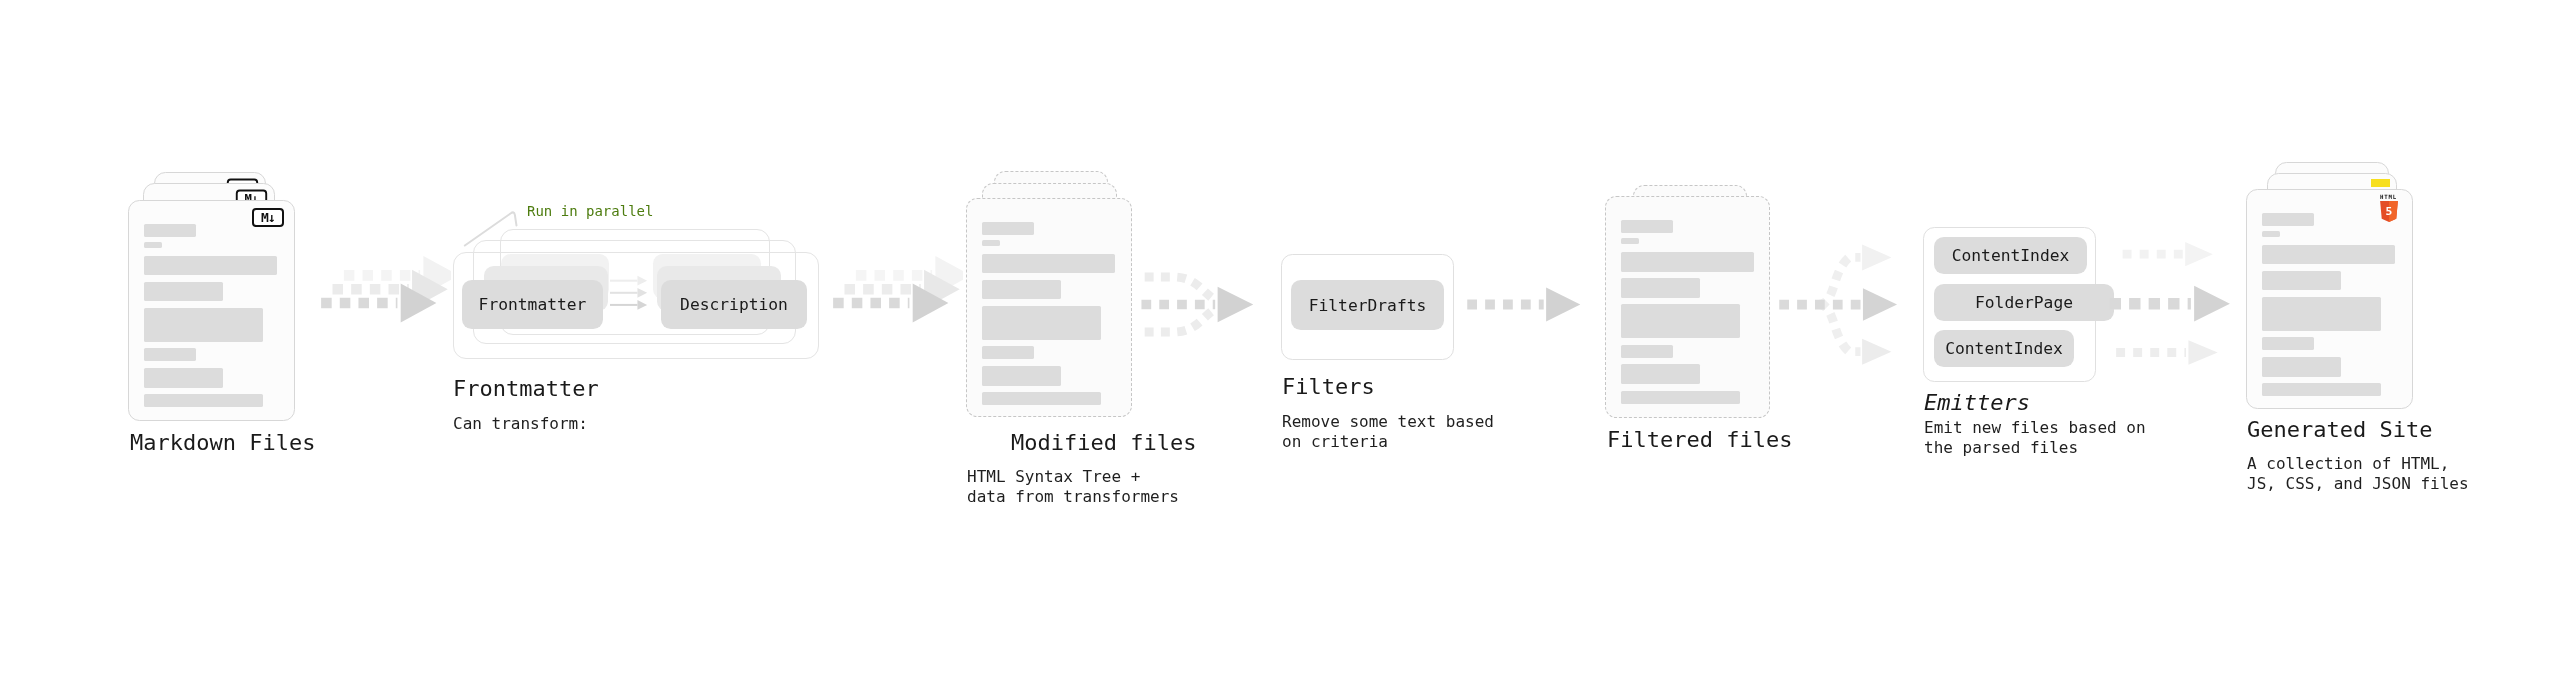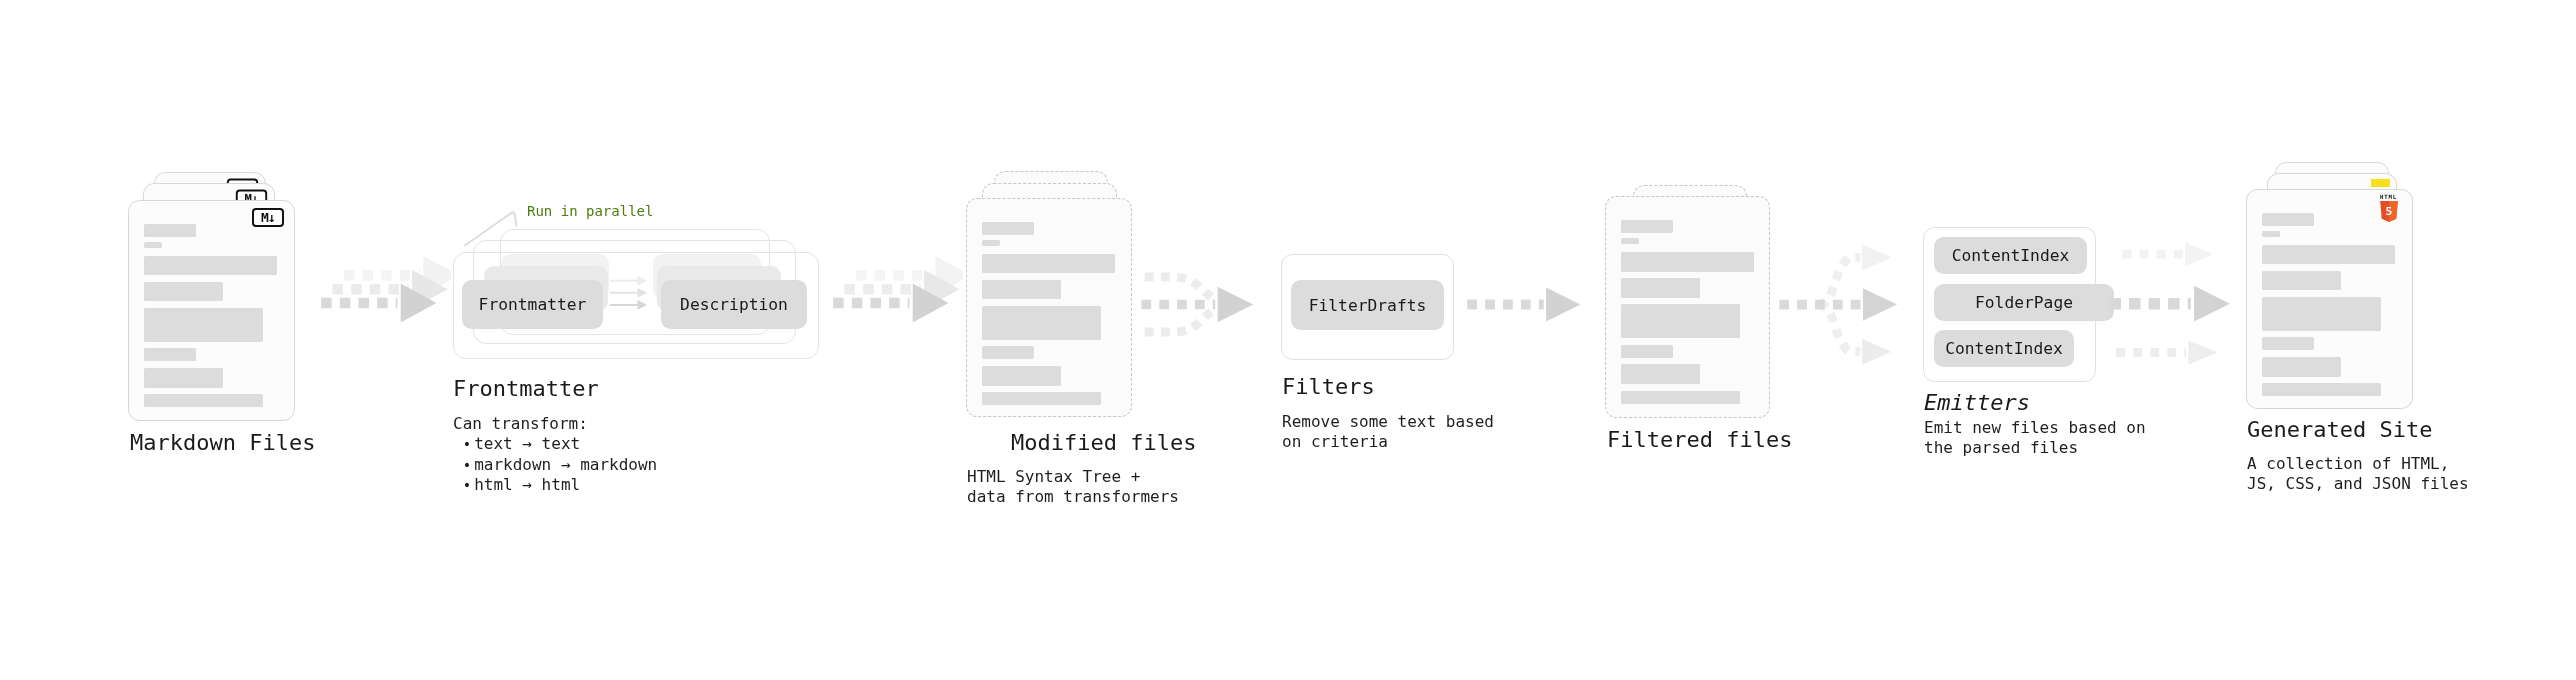--- a/index.html
+++ b/index.html
@@ -126,25 +126,20 @@
   </svg>
 </div>
 
 <div class="pill-echo echo2" style="left:653px;top:254px;width:108px;height:45px;"></div>
 <div class="pill-echo echo1" style="left:657px;top:266px;width:124px;height:45px;"></div>
 <div class="pill" style="left:661px;top:280px;width:146px;height:49px;">Description</div>
 
 <div class="heading" style="left:453px;top:377px;">Frontmatter</div>
 <div class="sub" style="left:453px;top:414px;">
   <span class="line">Can transform:</span>
-  <ul class="bullets" style="margin-left:9.8px;">
-    <li>text → text</li>
-    <li>markdown → markdown</li>
-    <li>html → html</li>
-  </ul>
 </div>
 
 <div class="abs" style="left:825px;top:254px;">
   <svg width="138" height="98" viewBox="0 0 170 120">
     <g transform="translate(28,-34)">
       <line x1="10" y1="60" x2="104" y2="60" stroke="#f5f5f5" stroke-width="13" stroke-dasharray="13 10"></line>
       <polygon points="108,36 152,60 108,84" fill="#f3f3f3"></polygon>
     </g>
     <g transform="translate(14,-17)">
       <line x1="10" y1="60" x2="104" y2="60" stroke="#ececec" stroke-width="13" stroke-dasharray="13 10"></line>

